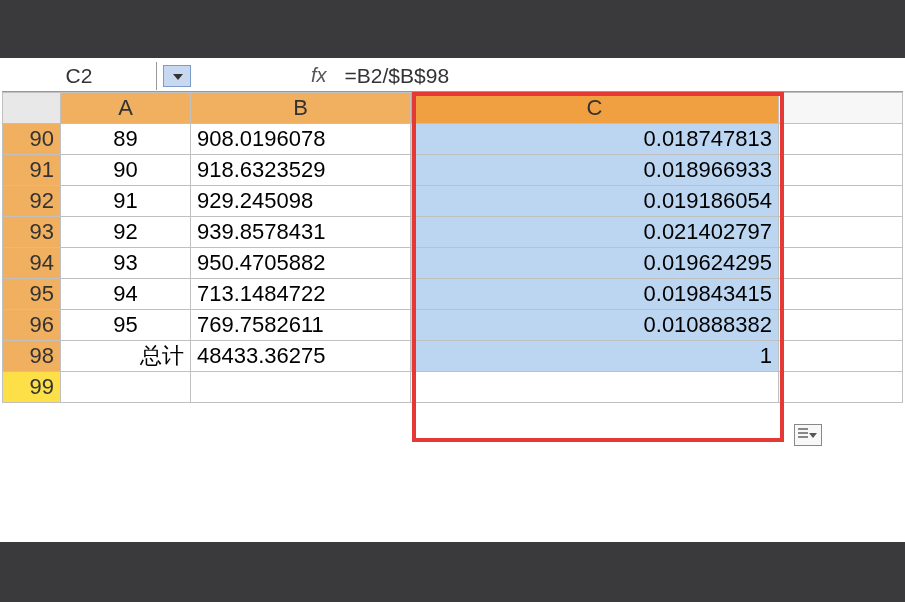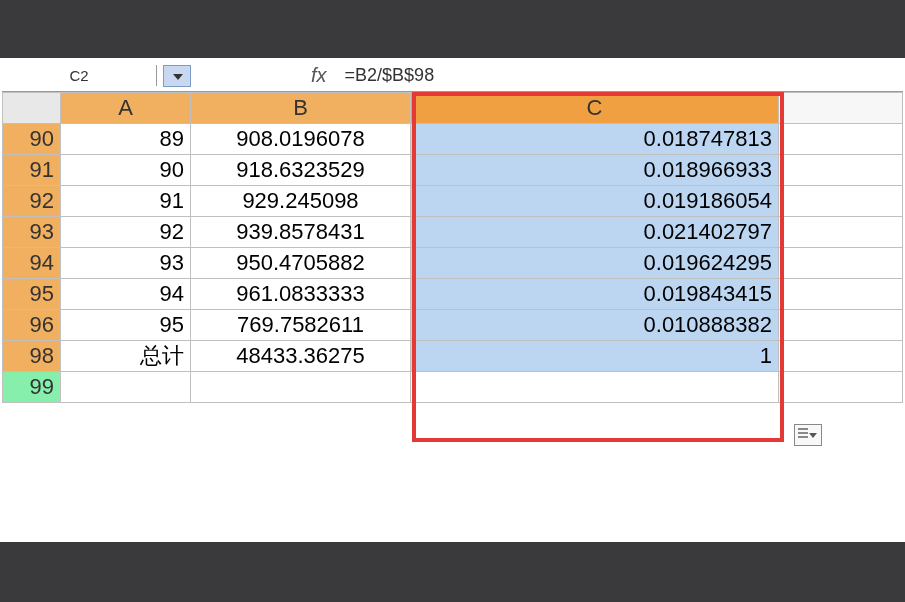--- a/index.html
+++ b/index.html
@@ -24,21 +24,21 @@
   .formula-bar {
     display: flex;
     align-items: center;
     height: 32px;
     border-bottom: 1px solid #999;
     background: #fff;
   }
   .name-box {
     width: 155px;
     text-align: center;
-    font-size: 15px;
+    font-size: 21px;
     padding: 2px 6px;
     border-right: 1px solid #999;
     color: #333;
   }
   .dropdown-arrow {
     width: 28px;
     height: 22px;
     background: #c8d8f0;
     border: 1px solid #7a9cc6;
     margin-left: 6px;
@@ -56,21 +56,21 @@
   .fx-label {
     margin-left: 120px;
     font-style: italic;
     font-size: 20px;
     color: #555;
     margin-right: 16px;
   }
   .formula-input {
     flex: 1;
     border: none;
-    font-size: 18px;
+    font-size: 21px;
     color: #333;
     background: transparent;
     outline: none;
   }
   table.grid {
     border-collapse: collapse;
     width: 100%;
   }
   table.grid th, table.grid td {
     border: 1px solid #c0c0c0;
@@ -94,24 +94,24 @@
   .col-C { width: 368px; }
   .col-D { width: auto; background:#f7f7f7; }
   .row-header {
     background: #f0b060;
     text-align: right;
     padding-right: 6px;
     color: #333;
     font-weight: normal;
   }
   .row-header-empty {
-    background: #86efac;
-  }
-  td.data-A { text-align: right; }
-  td.data-B { text-align: center; }
+    background: #fde047;
+  }
+  td.data-A { text-align: center; }
+  td.data-B { text-align: left; }
   td.data-C {
     text-align: right;
     background: #bcd6f2;
   }
   td.data-C-last {
     border-bottom: 3px solid #333;
   }
   .highlight-C-header {
     background: #f0a040;
   }
@@ -212,21 +212,21 @@
       <tr>
         <th class="row-header">94</th>
         <td class="data-A">93</td>
         <td class="data-B">950.4705882</td>
         <td class="data-C">0.019624295</td>
         <td></td>
       </tr>
       <tr>
         <th class="row-header">95</th>
         <td class="data-A">94</td>
-        <td class="data-B">961.0833333</td>
+        <td class="data-B">713.1484722</td>
         <td class="data-C">0.019843415</td>
         <td></td>
       </tr>
       <tr>
         <th class="row-header">96</th>
         <td class="data-A">95</td>
         <td class="data-B">769.7582611</td>
         <td class="data-C">0.010888382</td>
         <td></td>
       </tr>

